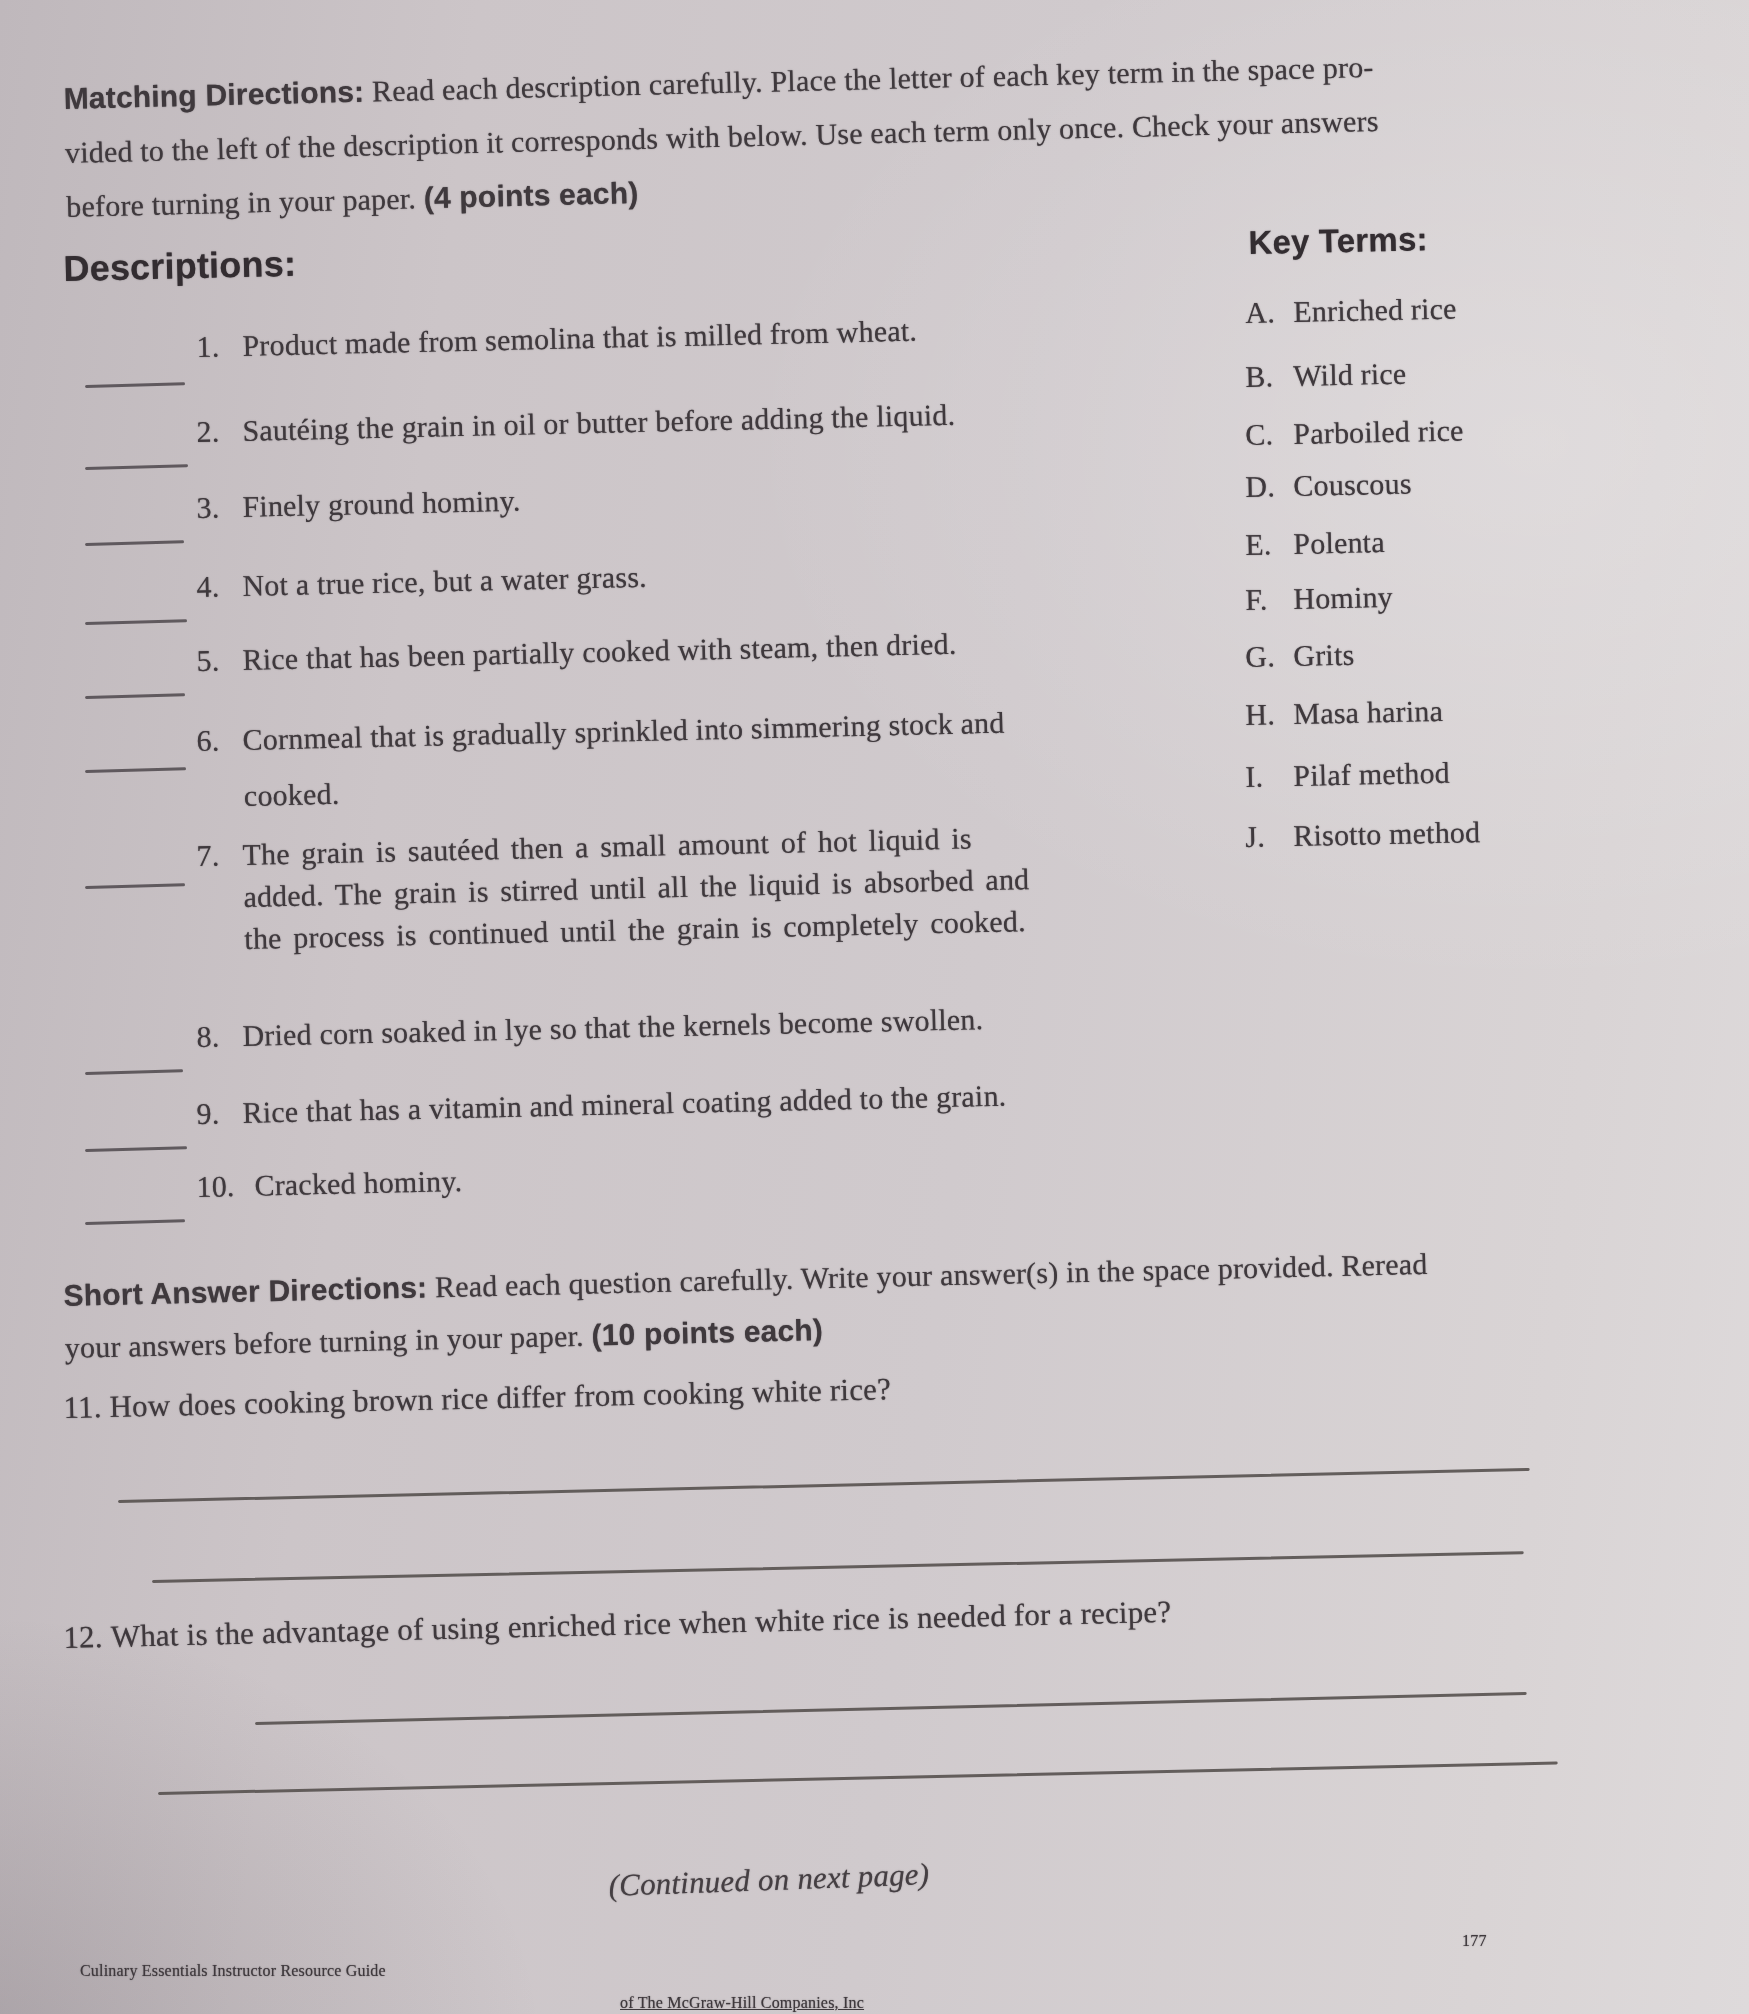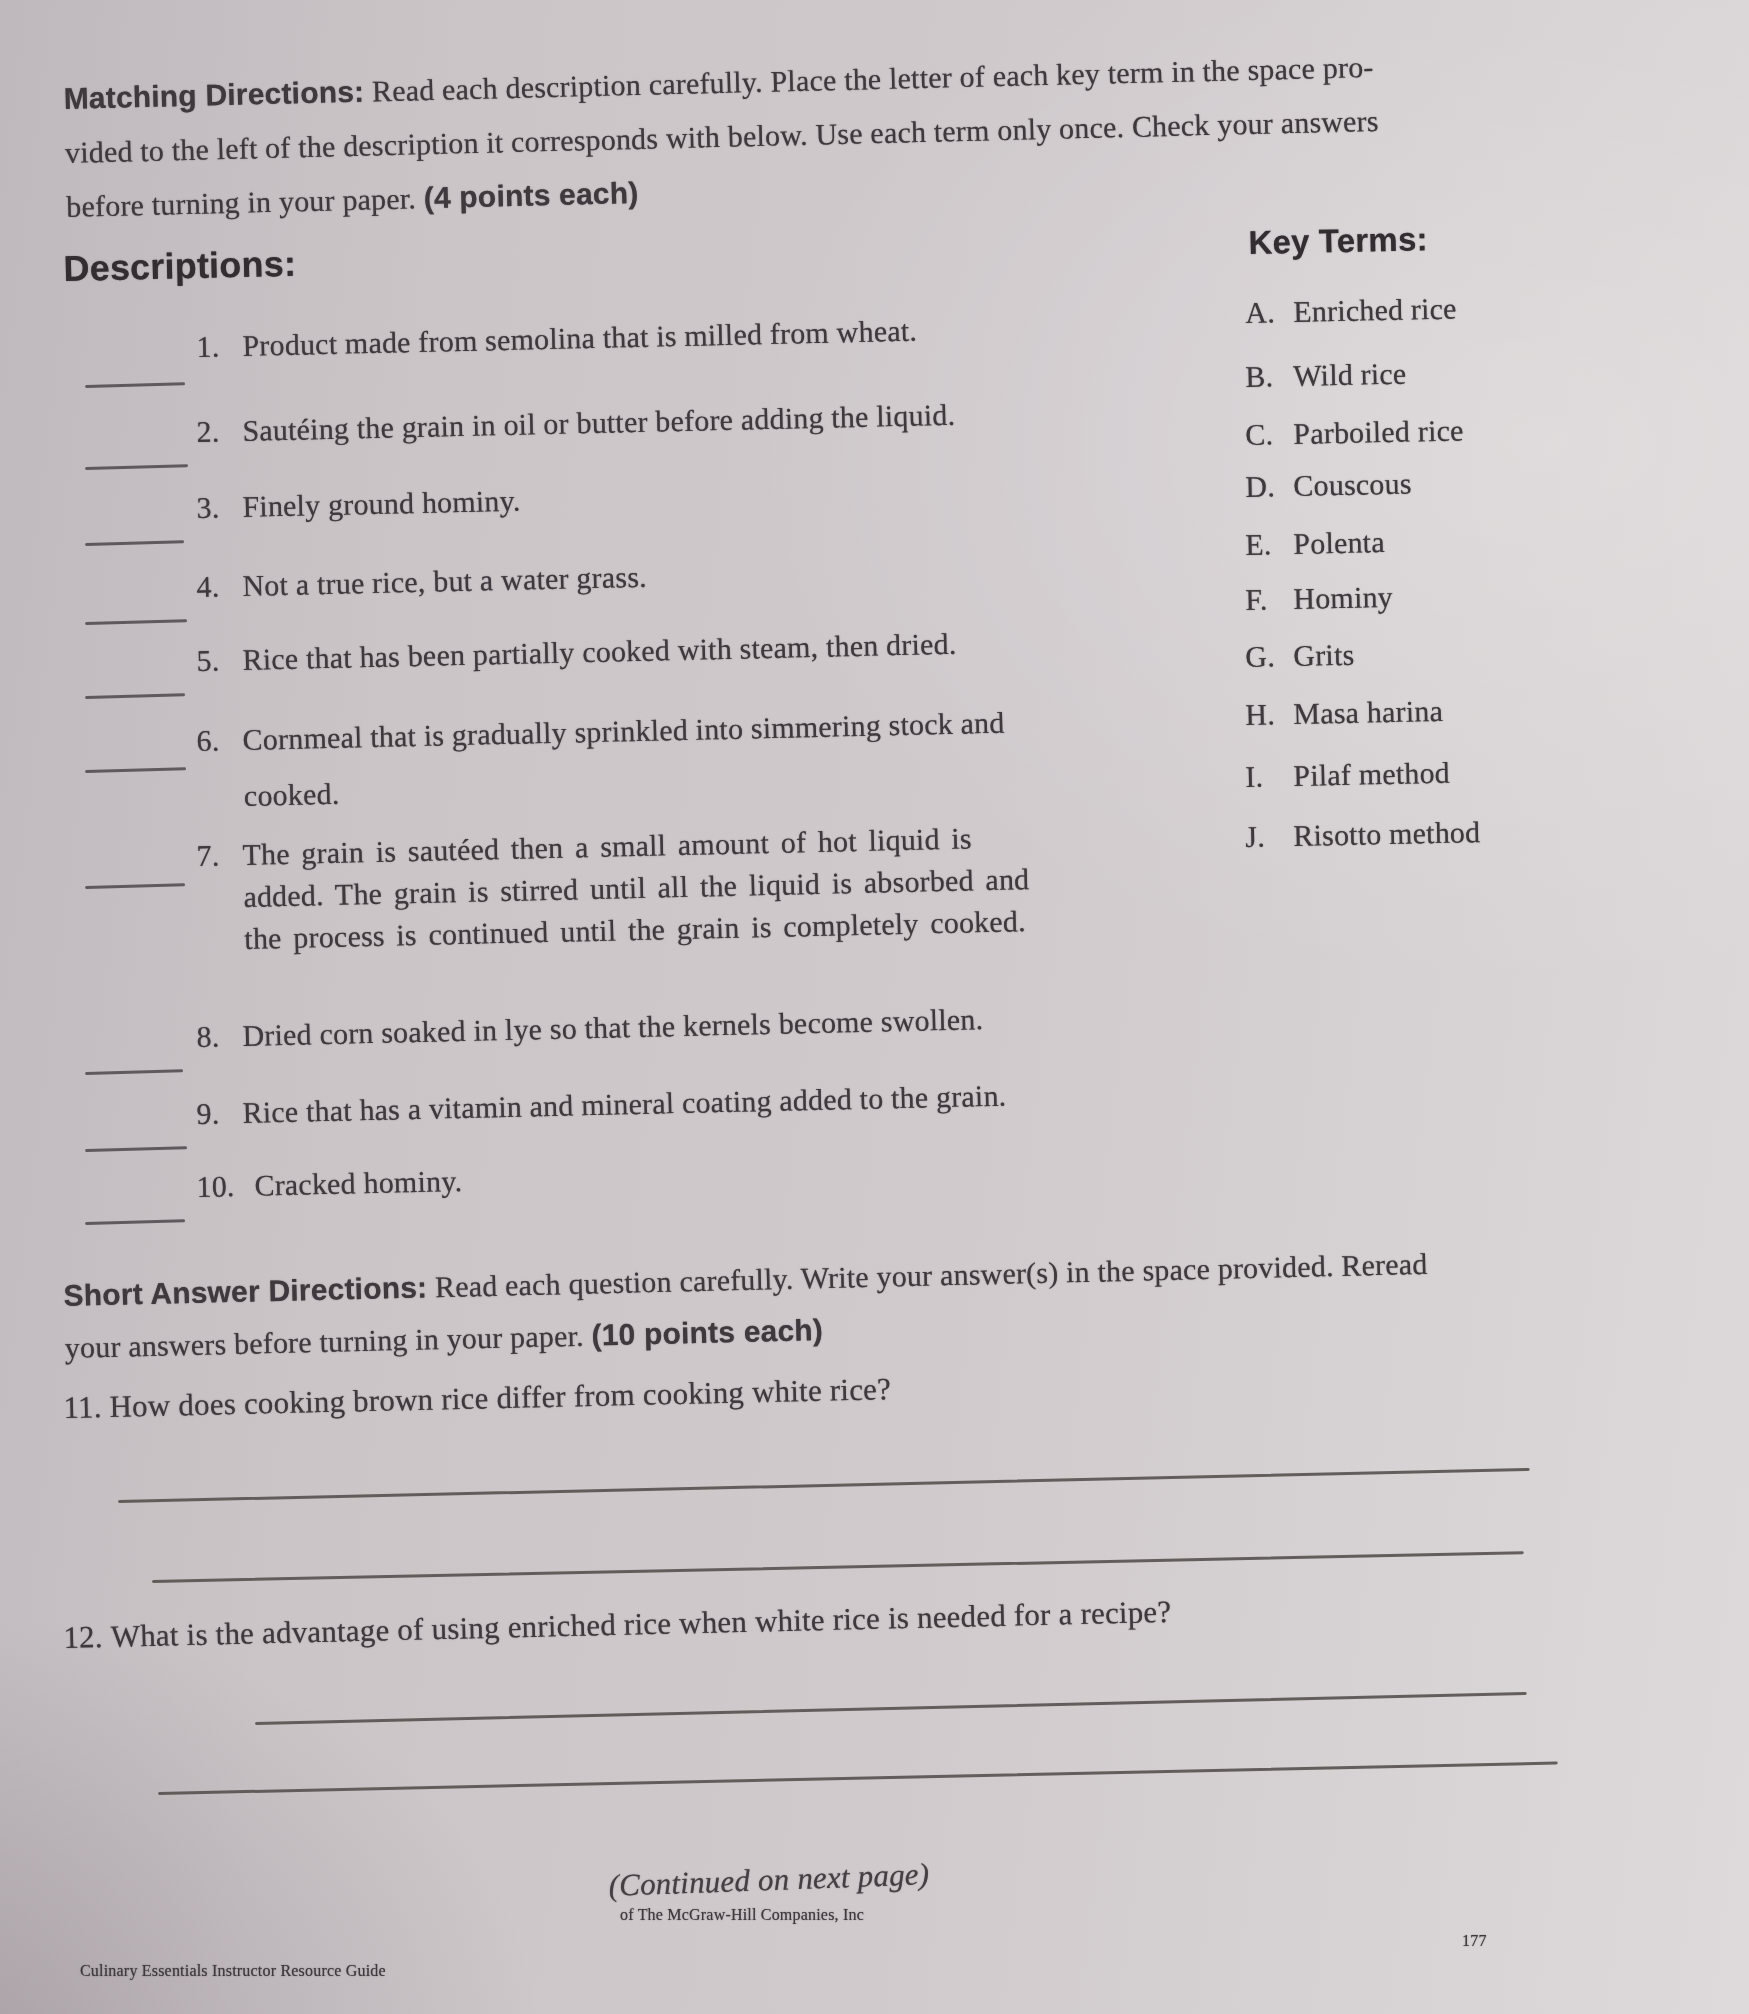--- a/index.html
+++ b/index.html
@@ -181,15 +181,15 @@
 
   <div class="abs q txt" style="left:63px;top:1620px;transform:rotate(-1.35deg);">
     <span>12.</span>&nbsp;<span>What is the advantage of using enriched rice when white rice is needed for a recipe?</span>
   </div>
   <div class="abs ansline" style="left:255px;top:1722px;width:1272px;transform:rotate(-1.35deg);"></div>
   <div class="abs ansline" style="left:158px;top:1792px;width:1400px;transform:rotate(-1.25deg);"></div>
 
   <div class="abs cont-note txt" style="left:608px;top:1868px;">(Continued on next page)</div>
   <div class="abs page-number txt" style="left:1462px;top:1932px;">177</div>
   <div class="abs footer-title txt" style="left:80px;top:1962px;text-align:right;">Culinary Essentials Instructor Resource Guide</div>
-  <div class="abs copyright txt" style="left:620px;top:1906px;">of The McGraw-Hill Companies, Inc</div>
+  <div class="abs copyright txt" style="left:620px;top:1994px;text-decoration:underline;">of The McGraw-Hill Companies, Inc</div>
 
 </div>
 
 </body></html>

